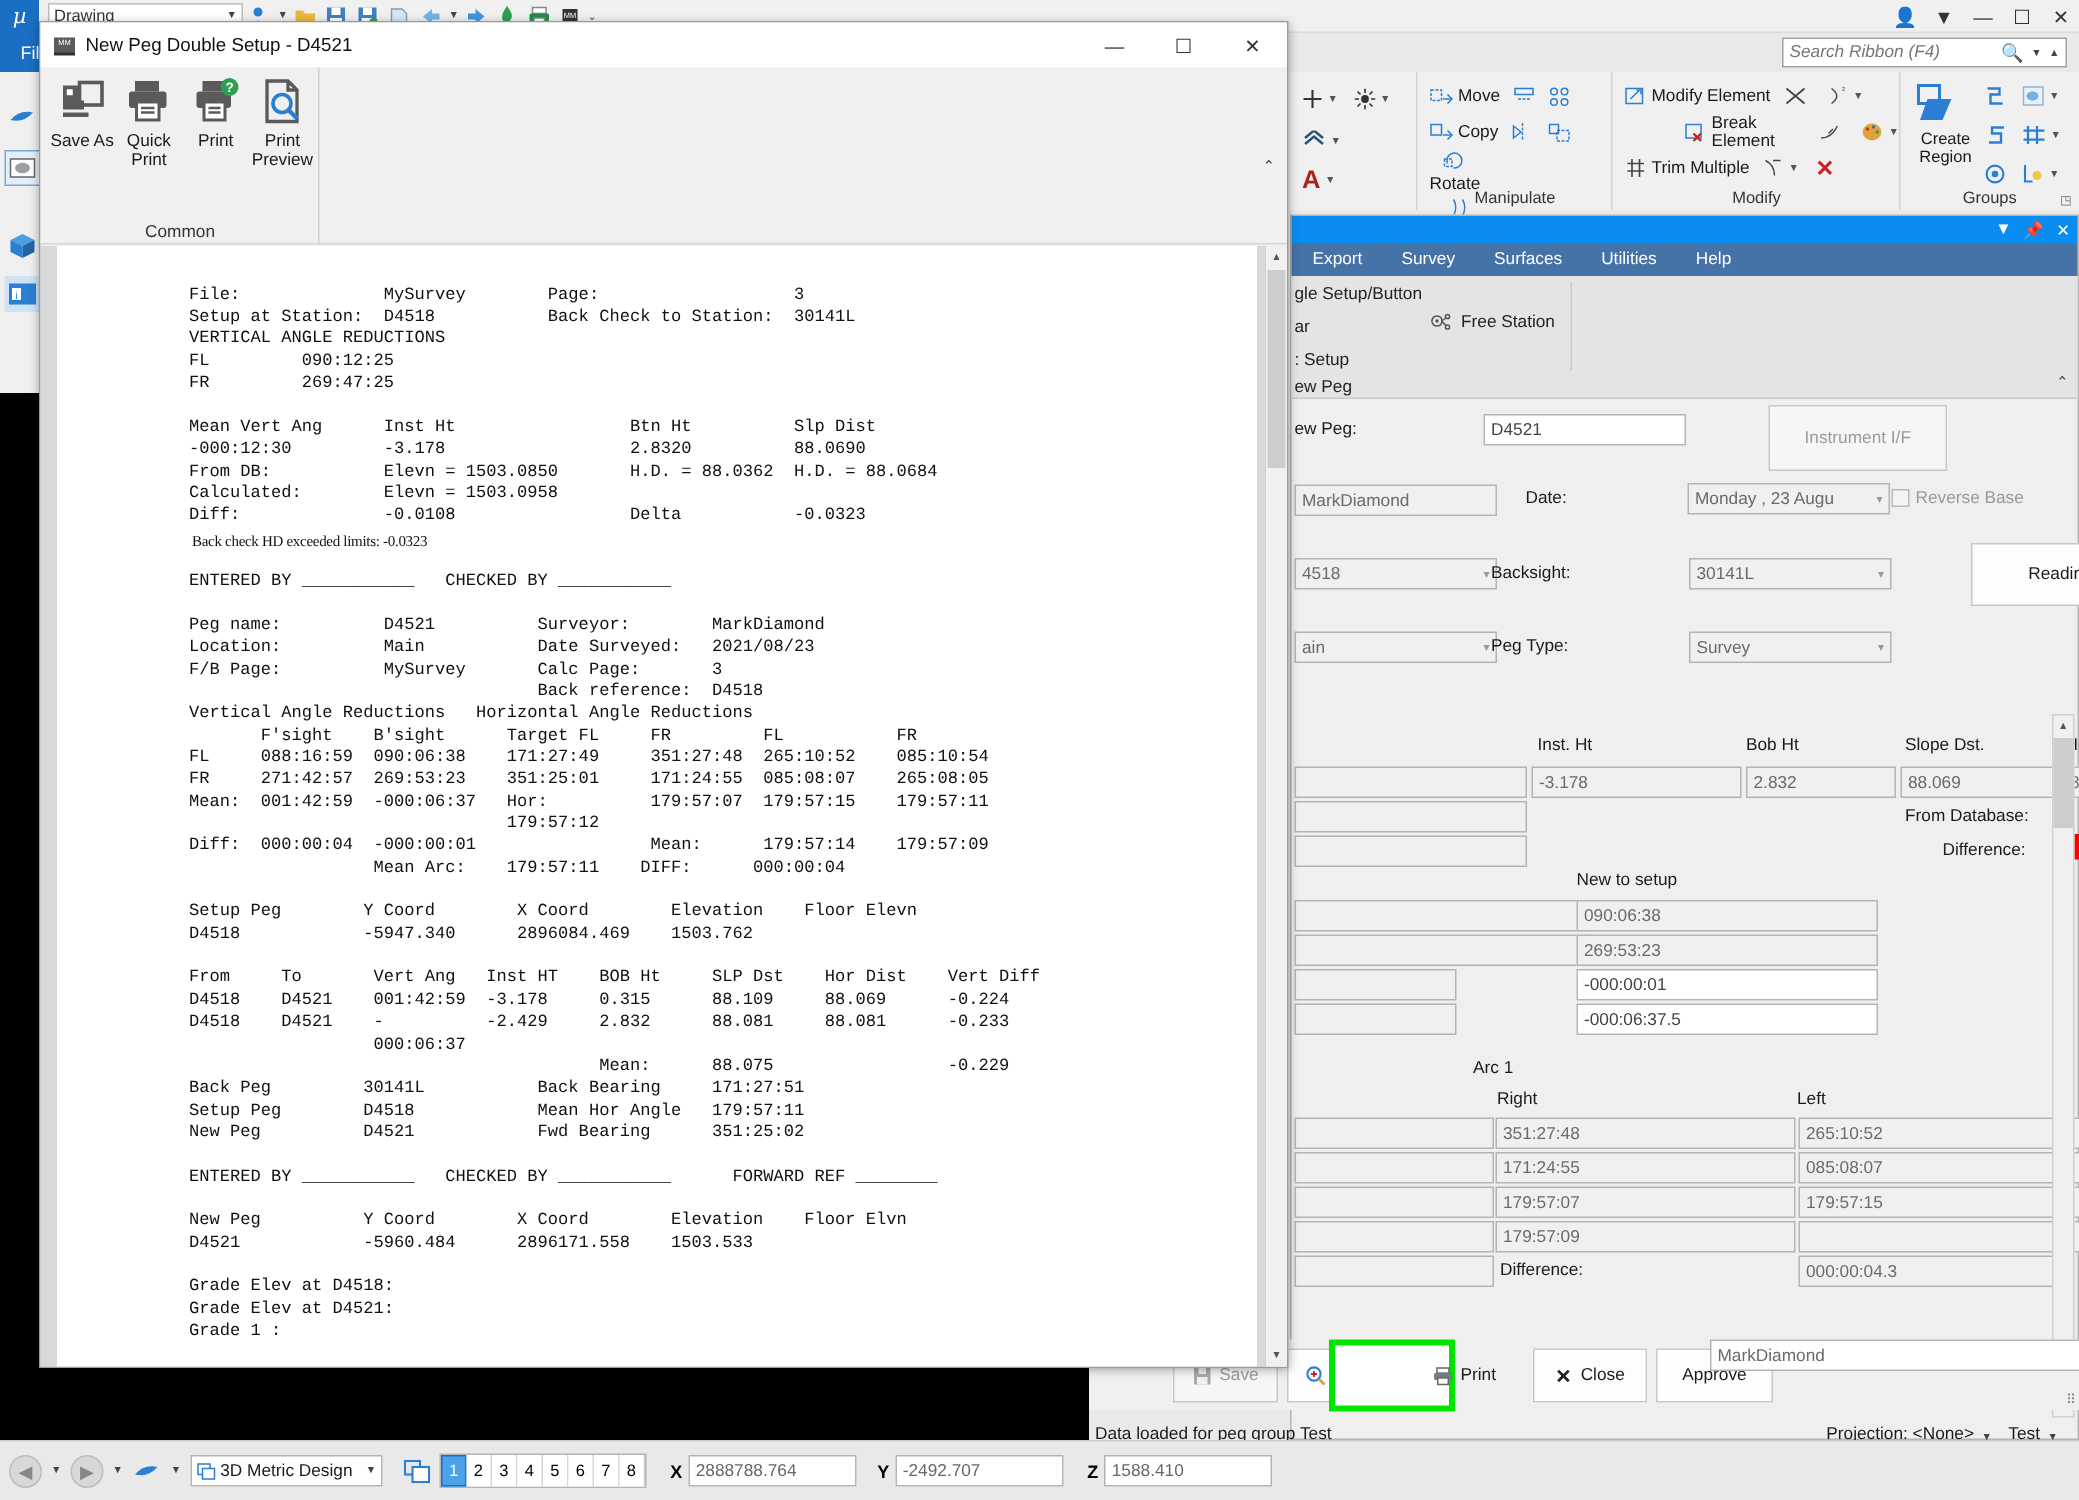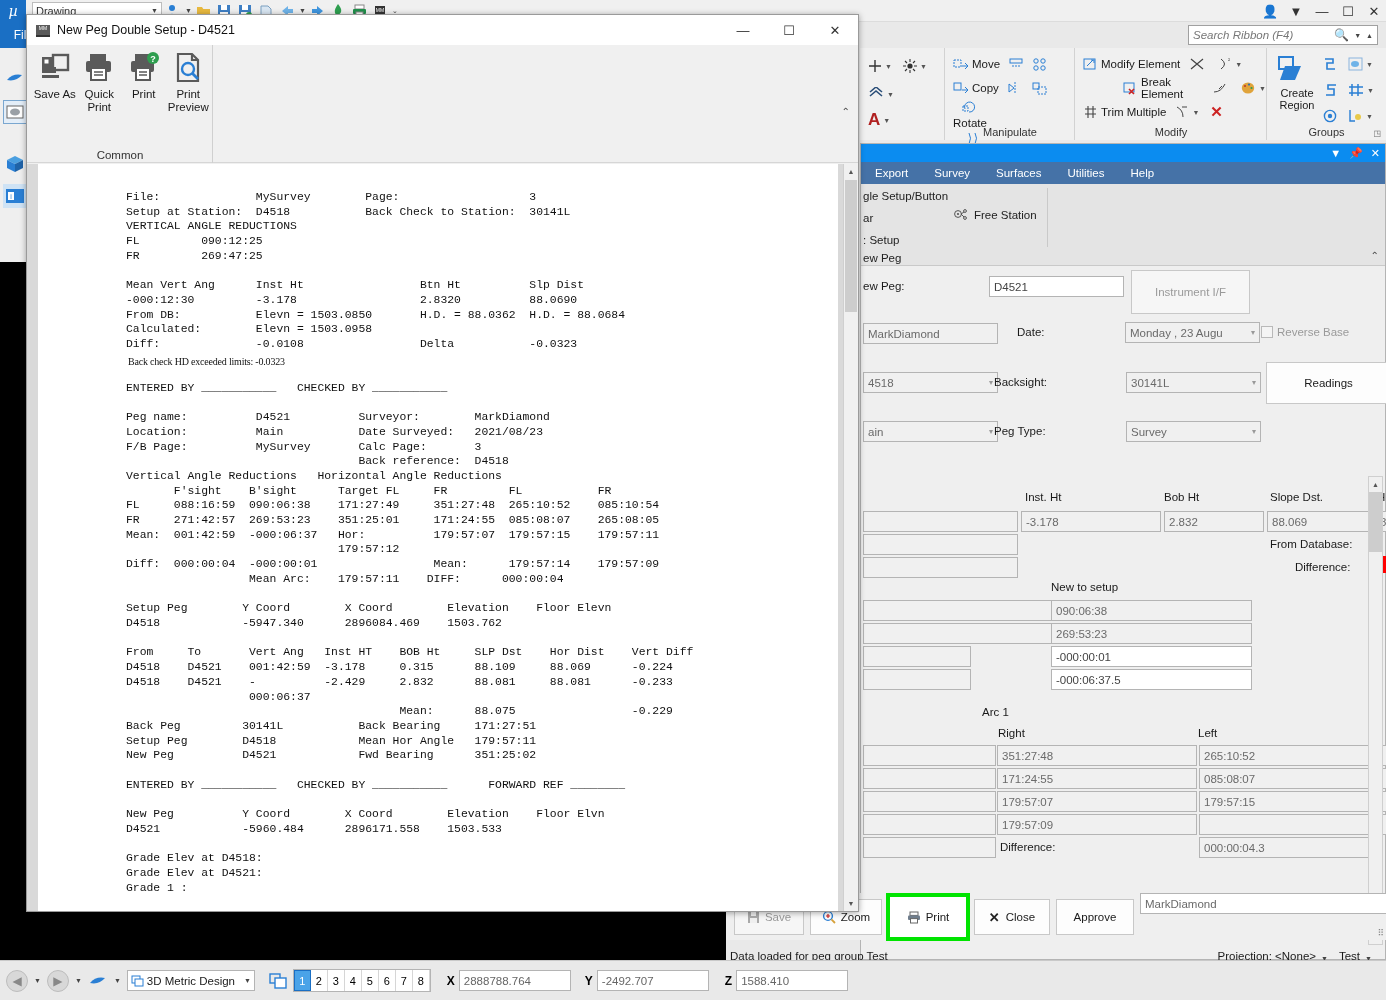--- a/index.html
+++ b/index.html
@@ -78,21 +78,21 @@
     position:absolute; height:21px; background:#fff; border:1px solid #b4b4b4;
     font-size:11.5px; color:#444; padding:2px 4px; display:flex; align-items:center;
     white-space:nowrap; overflow:hidden;
   }
   .fld.ro { background:#f0f0f0; color:#6a6a6a; }
   .fld.combo::after { content:"▾"; position:absolute; right:4px; font-size:8px; color:#999; }
   .lbl { position:absolute; font-size:11.5px; color:#1a1a1a; white-space:nowrap; }
   .btn {
     position:absolute; background:#f6f6f6; border:1px solid #c8c8c8;
     display:flex; align-items:center; justify-content:center;
-    font-size:11.5px; color:#9a9a9a;
+    font-size:11.5px; color:#9a9a9a;margin-left:48px;
   }
   .btn.enabled { color:#1a1a1a; background:#fdfdfd; }
   .chk { position:absolute; display:flex; align-items:center; gap:4px; font-size:11.5px; color:#9a9a9a; }
   .chkbox { width:12px; height:12px; border:1px solid #b9b9b9; background:#f4f4f4; }
   .redbox { position:absolute; background:#ff0000; }
 
   
   .vscroll { position:absolute; width:15px; background:#f0f0f0; border:1px solid #cfcfcf; }
   .vscroll .thumb { position:absolute; left:0; right:0; background:#cdcdcd; }
   .vscroll .ar { position:absolute; left:0; right:0; height:14px; display:flex; align-items:center; justify-content:center; font-size:7px; color:#555; }

